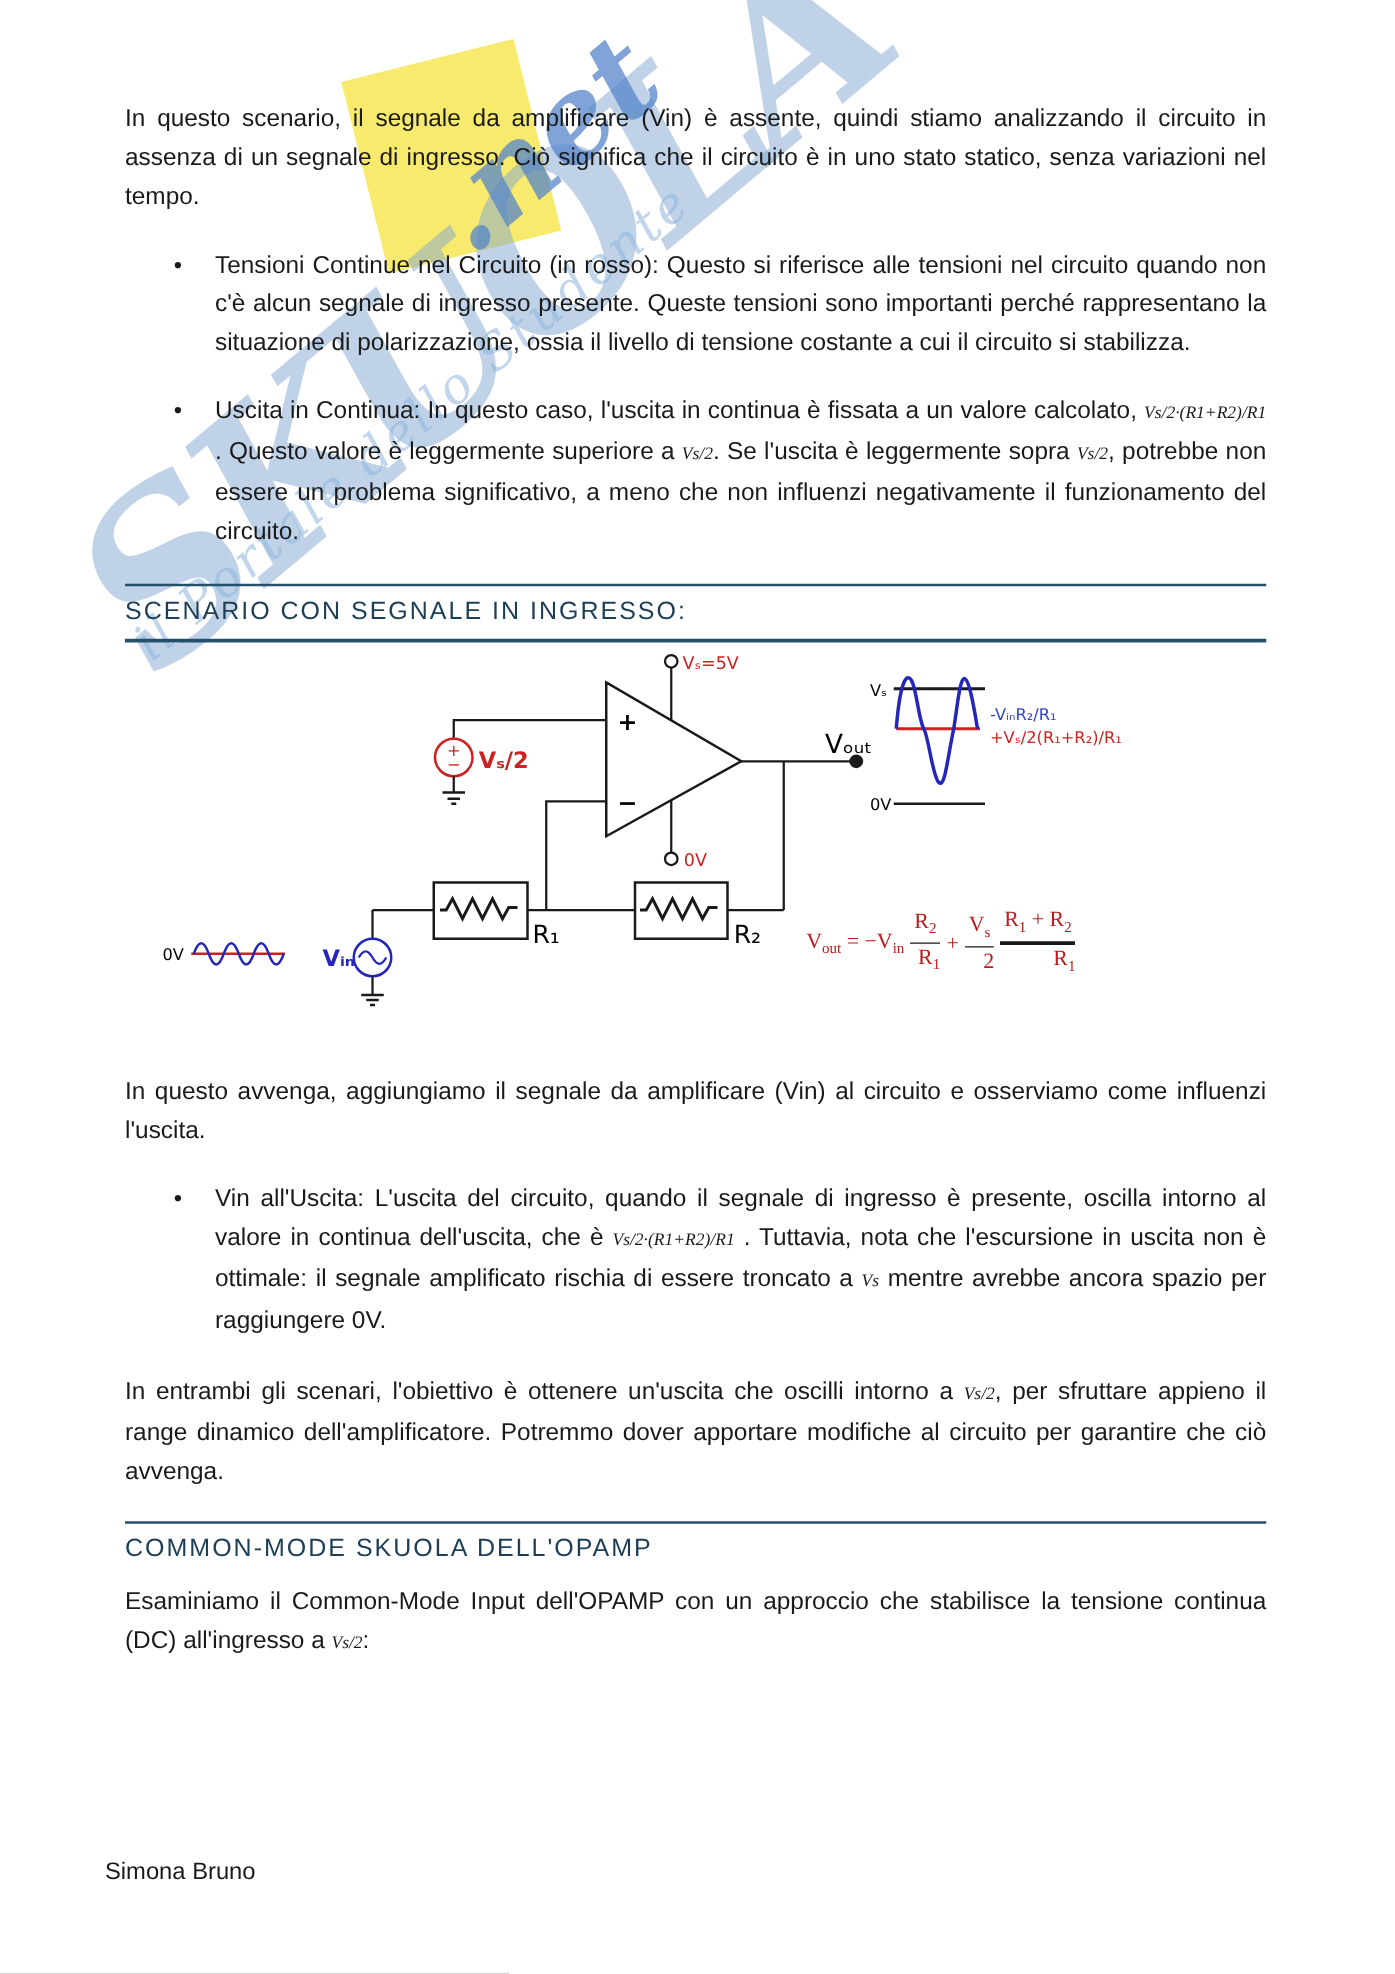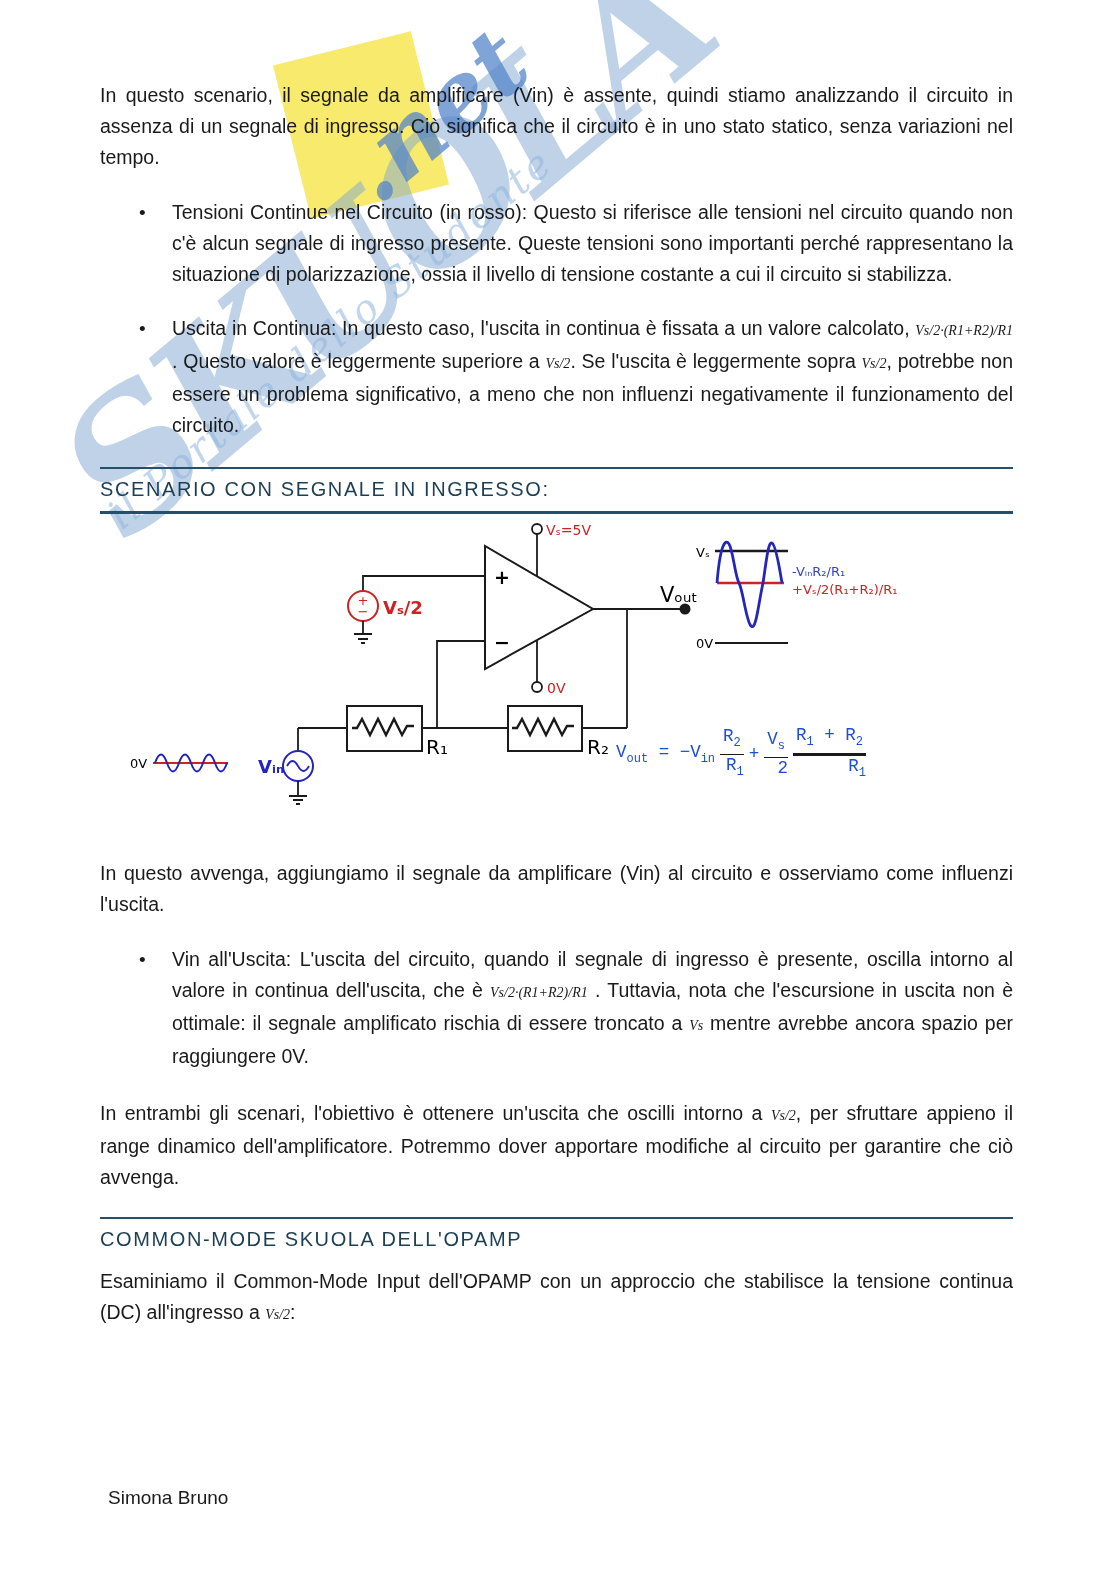--- a/index.html
+++ b/index.html
@@ -71,31 +71,31 @@
   h2.sect.bordered{border-bottom:3px solid #24506b;padding-bottom:9px;}
   .h1wrap{margin-top:26px;}
   .h2wrap{margin-top:20px;margin-bottom:14px;}
   
   .figure{
     position:relative;width:913px;height:326px;margin:2px 0 16px 0;
     font-family:"DejaVu Sans",sans-serif;
   }
   .figure svg{position:absolute;left:0;top:0;}
   .formula{
-    position:absolute;left:516px;top:210px;
-    font-family:Liberation Mono, monospace;font-size:17.5px;color:#1d4ed8;
+    position:absolute;left:545px;top:210px;
+    font-family:Liberation Serif, serif;font-size:17.5px;color:#b91c1c;
     display:flex;align-items:center;gap:5px;white-space:nowrap;
   }
   .formula sub{font-size:12px;}
   .frac{display:inline-block;text-align:right;vertical-align:middle;}
   .frac .top{display:block;border-bottom:1.8px solid #1a1a1a;padding:0 3px 1px 3px;line-height:19px;}
   .frac .bot{display:block;padding-top:1px;line-height:19px;}
   .frac.wide .top{border-bottom-width:3px;}
   .footer{
-    position:absolute;left:108px;top:1487px;z-index:1;
+    position:absolute;left:84px;top:1487px;z-index:1;
     font-size:19px;color:#1a1a1a;
   }
 </style>
 </head>
 <body>
 
 <div class="page">
 
   <div class="wm wm-box"></div>
   <div class="wm wm-brand">SKUOLA</div>

